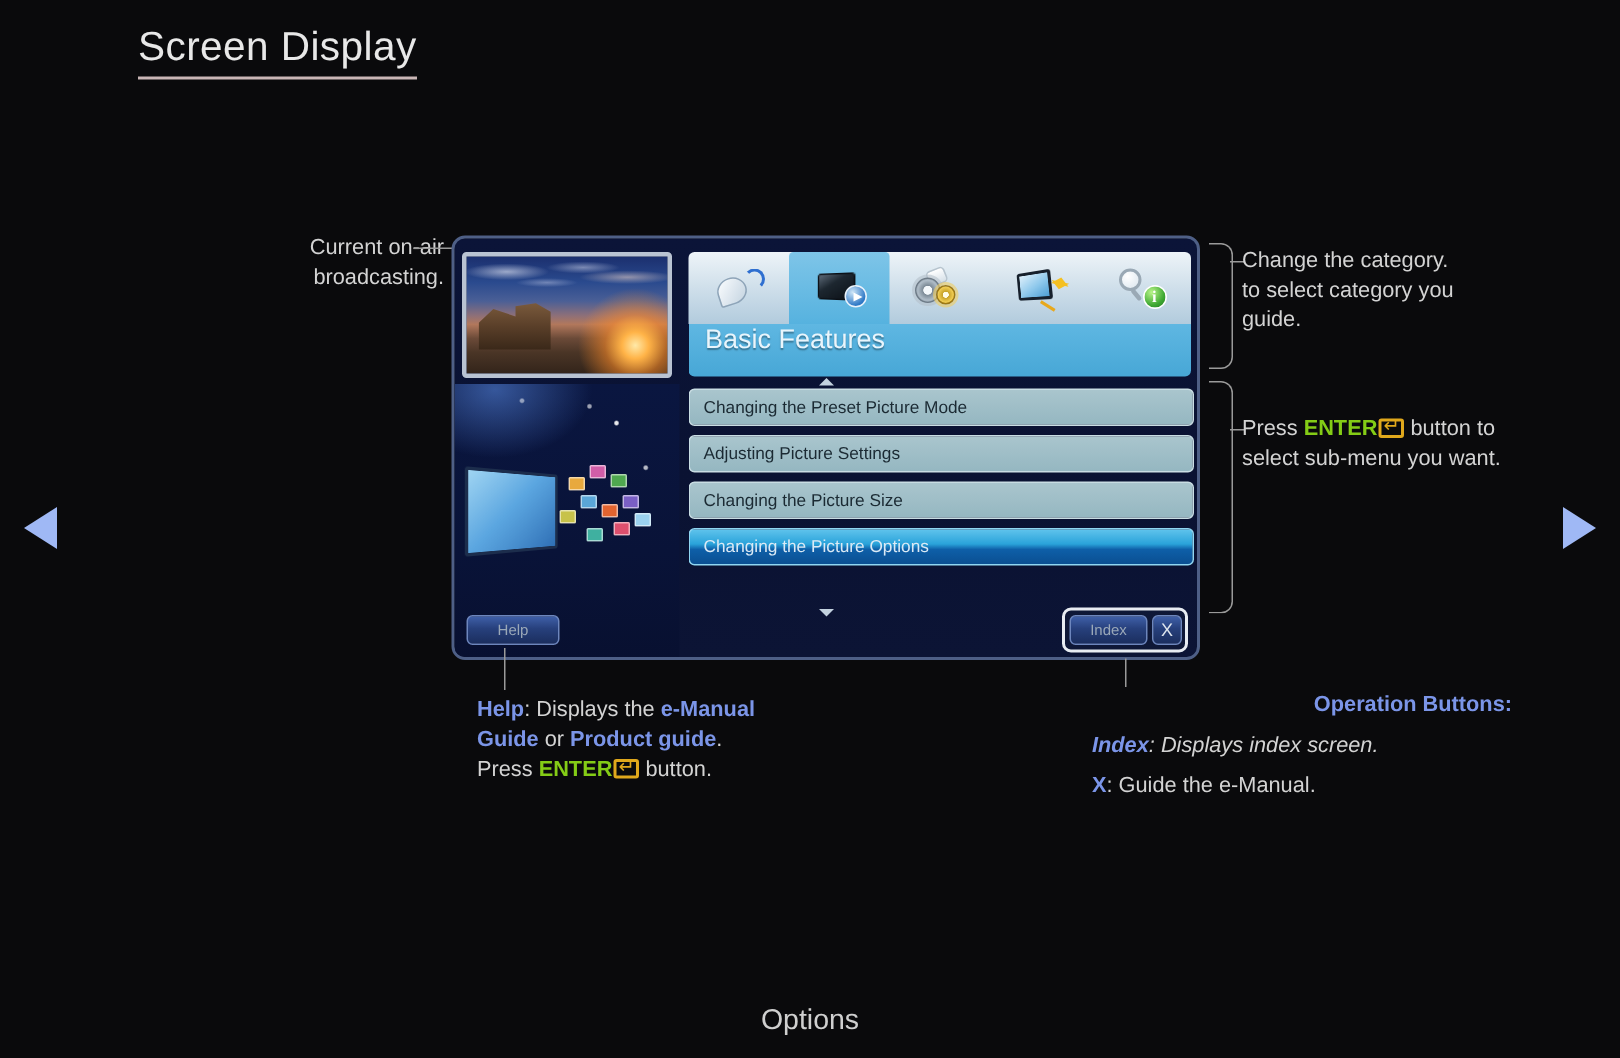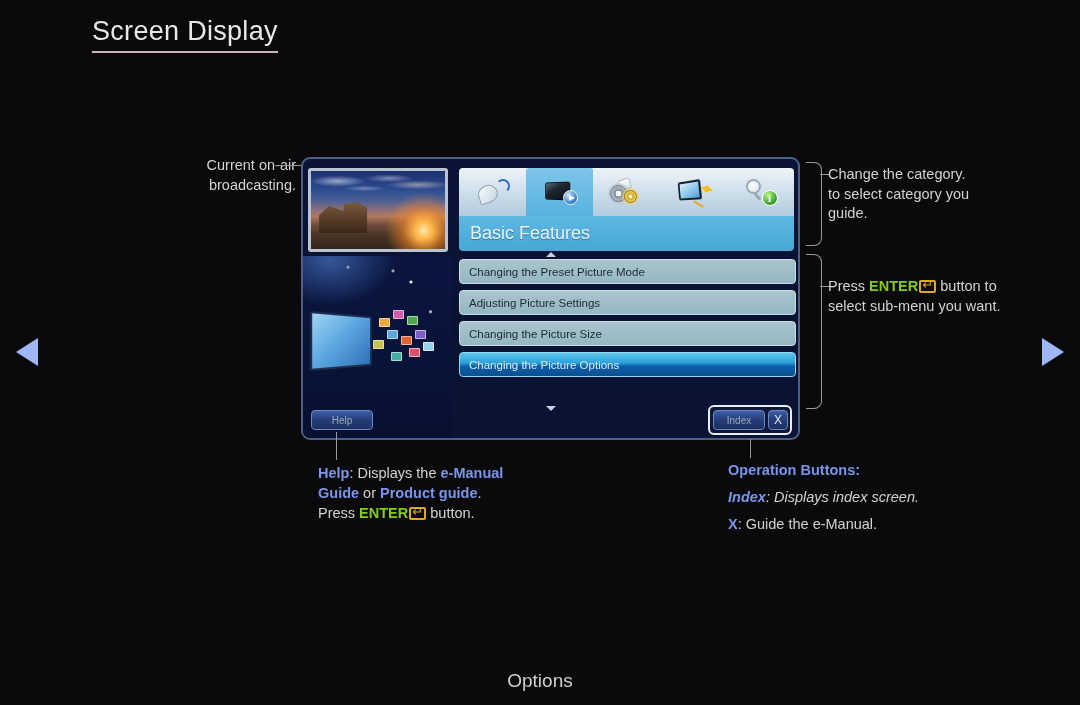--- a/index.html
+++ b/index.html
@@ -259,21 +259,21 @@
     text-align:center; line-height:15px;
   }
 
   
   #category-title-bar {
     position: absolute;
     left: 156px; top: 57px;
     width: 335px; height: 35px;
     background: linear-gradient(180deg,#5fb7e2 0%, #47a7d6 100%);
     border-radius: 0 0 4px 4px;
-    display: flex; align-items: center;
+    display: flex; 
   }
   #category-title {
     margin-left: 11px;
     font-size: 18px;
     color: #e9f5fc;
     text-shadow: 0 1px 1px rgba(0,0,0,.35);
   }
   .scroll-caret {
     position: absolute;
     left: 50%; transform: translateX(-50%);
@@ -556,21 +556,21 @@
   </div>
   <div>
     <span class="kw">Guide</span><span> or </span><span class="kw">Product guide</span><span>.</span>
   </div>
   <div>
     <span>Press </span><span class="bold">ENTER</span><span class="enter-key"></span><span> button.</span>
   </div>
 </div>
 
 <div class="annot" id="caption-ops">
-  <div class="kw" style="margin-bottom:7px;">Operation Buttons:</div>
+  <div class="kw" style="margin-bottom:7px;text-align:right;">Operation Buttons:</div>
   <div style="margin-bottom:7px;font-style:italic;">
     <span class="kw">Index</span><span>: Displays index screen.</span>
   </div>
   <div>
     <span class="kw">X</span><span>: Guide the e-Manual.</span>
   </div>
 </div>
 
 <div id="footer-language">Options</div>
 

